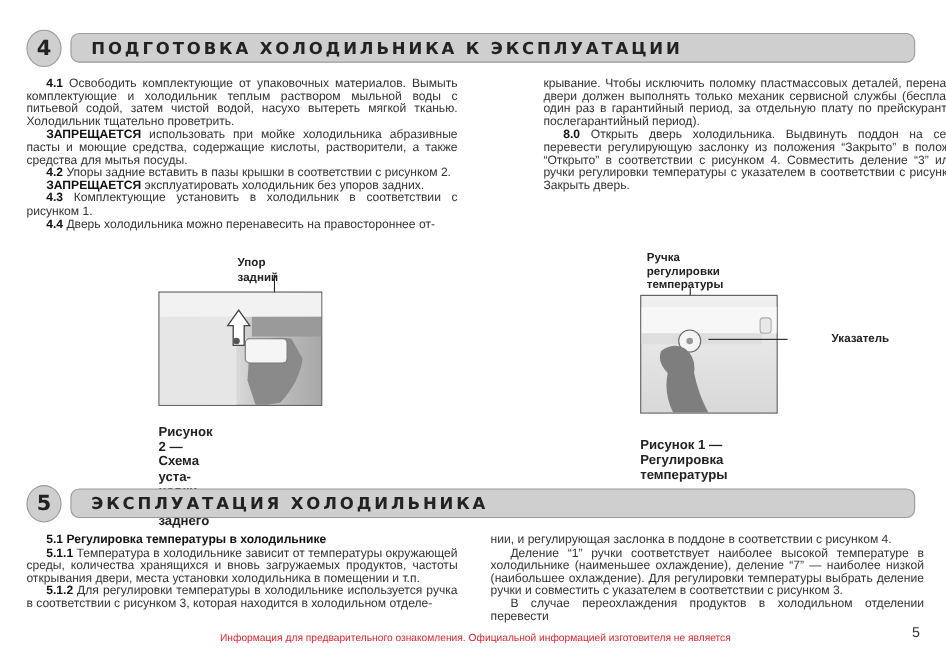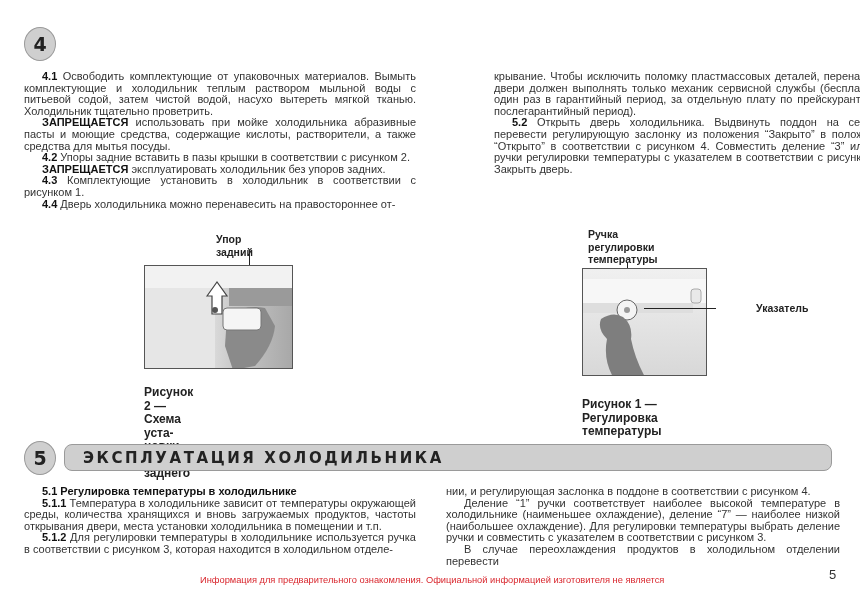--- a/index.html
+++ b/index.html
@@ -36,34 +36,37 @@
   .leader { position: absolute; background: #222; }
 
   .footer-note { position: absolute; left: 200px; top: 575px; font-family: "Liberation Sans", sans-serif; font-size: 9.3px; color: #d9272e; }
   .page-num { position: absolute; left: 829px; top: 567px; font-family: "Liberation Sans", sans-serif; font-size: 13px; color: #333; }
 </style>
 </head>
 <body>
 
 <div class="sec-header" style="top:27px;">
   <div class="sec-num">4</div>
+  <div class="sec-bar">
+    <span class="sec-title">ПОДГОТОВКА ХОЛОДИЛЬНИКА К ЭКСПЛУАТАЦИИ</span>
+  </div>
 </div>
 
 <div class="col" style="left:24px; top:71px; width:392px;">
   <p><b>4.1</b><span> Освободить комплектующие от упаковочных материалов. Вымыть комплектующие и холодильник теплым раствором мыльной воды с питьевой содой, затем чистой водой, насухо вытереть мягкой тканью. Холодильник тщательно проветрить.</span></p>
   <p><b>ЗАПРЕЩАЕТСЯ</b><span> использовать при мойке холодильника абразивные пасты и моющие средства, содержащие кислоты, растворители, а также средства для мытья посуды.</span></p>
   <p><b>4.2</b><span> Упоры задние вставить в пазы крышки в соответствии с рисунком 2.</span></p>
   <p><b>ЗАПРЕЩАЕТСЯ</b><span> эксплуатировать холодильник без упоров задних.</span></p>
   <p><b>4.3</b><span> Комплектующие установить в холодильник в соответствии с рисунком 1.</span></p>
   <p><b>4.4</b><span> Дверь холодильника можно перенавесить на правостороннее от-</span></p>
 </div>
 
 <div class="col" style="left:446px; top:71px; width:394px;margin-left:48px;">
   <p class="noind"><span>крывание. Чтобы исключить поломку пластмассовых деталей, перенавеску двери должен выполнять только механик сервисной службы (бесплатно – один раз в гарантийный период, за отдельную плату по прейскуранту – в послегарантийный период).</span></p>
-  <p><b>5.2</b><span> Открыть дверь холодильника. Выдвинуть поддон на себя и перевести регулирующую заслонку из положения “Закрыто” в положение “Открыто” в соответствии с рисунком 4. Совместить деление “3” или “4” ручки регулировки температуры с указателем в соответствии с рисунком 3. Закрыть дверь.</span></p>
+  <p><b>8.0</b><span> Открыть дверь холодильника. Выдвинуть поддон на себя и перевести регулирующую заслонку из положения “Закрыто” в положение “Открыто” в соответствии с рисунком 4. Совместить деление “3” или “4” ручки регулировки температуры с указателем в соответствии с рисунком 3. Закрыть дверь.</span></p>
 </div>
 
 <div class="fig" style="left:0; top:0;">
   <div class="callout" style="left:216px; top:233px;">Упор задний</div>
   <div class="leader" style="left:249px; top:250px; width:1px; height:62px;"></div>
   <div class="photo" style="left:144px; top:265px; width:149px; height:104px; background: linear-gradient(90deg,#e8e8e8 0%,#dcdcdc 45%,#c9c9c9 60%,#a8a8a8 100%);">
     <svg width="149" height="104" viewBox="0 0 149 104">
       <rect x="0" y="0" width="149" height="22" fill="#f2f2f2"></rect>
       <rect x="0" y="22" width="70" height="82" fill="#e6e6e6"></rect>
       <polygon points="62,30 72,16 82,30 77,30 77,48 67,48 67,30" fill="#ffffff" stroke="#444" stroke-width="1.2"></polygon>

